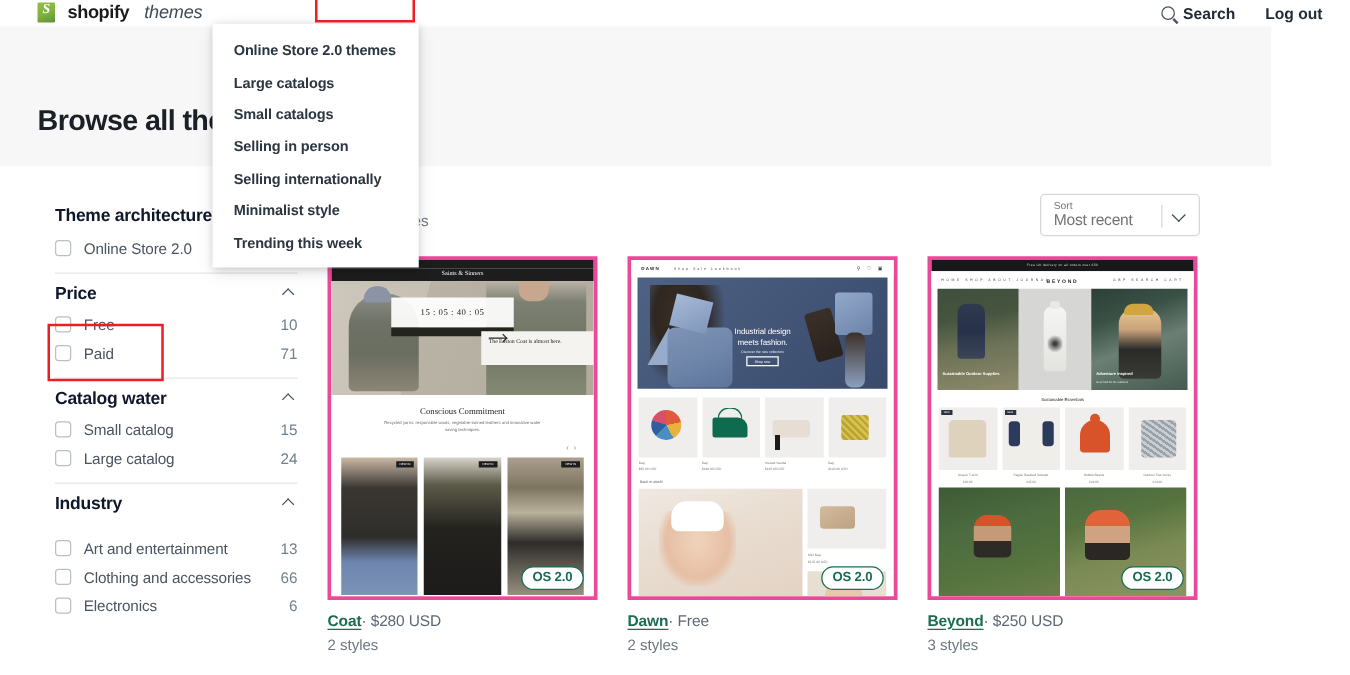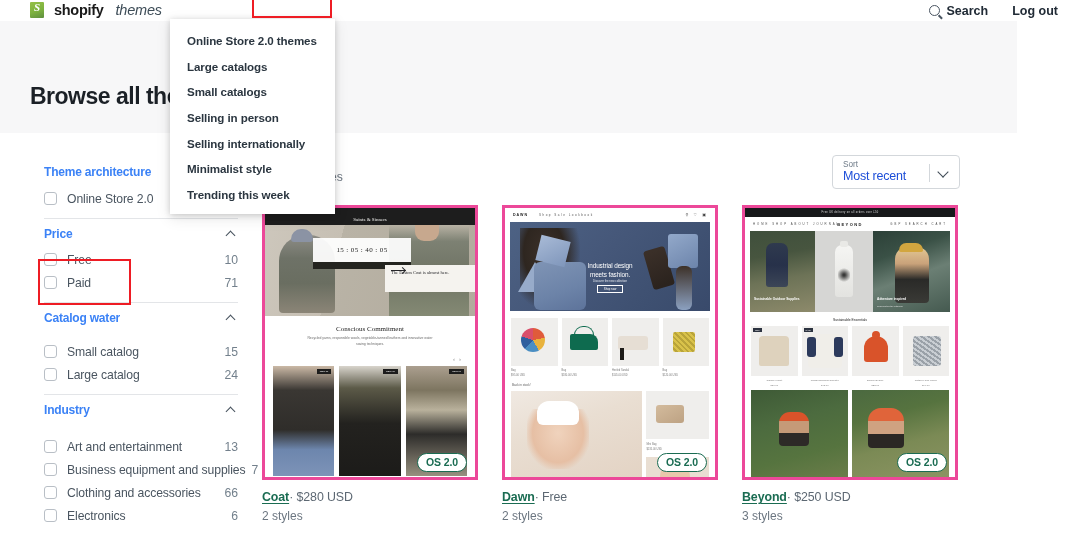--- a/index.html
+++ b/index.html
@@ -103,21 +103,21 @@
   
   .content { position: absolute; left: 0; top: 133px; width: 1080px; height: 407px; }
 
   
   .sidebar { position: absolute; left: 44px; top: 28px; width: 194px; }
   .filter-group { position: relative; }
   .fg-head {
     display: flex; align-items: center; justify-content: space-between;
     height: 22px; cursor: pointer;
   }
-  .fg-title { font-size: 12px; font-weight: bold; color: #3b82f6; letter-spacing: -0.2px; }
+  .fg-title { font-size: 14px; font-weight: bold; color: #0f172a; letter-spacing: -0.2px; }
   .chev-up {
     width: 7px; height: 7px; border-left: 1.5px solid #45505c;
     border-top: 1.5px solid #45505c; transform: rotate(45deg);
     margin-right: 4px; margin-top: 3px;
   }
   .fg-row {
     display: flex; align-items: center; height: 23px; cursor: pointer;
   }
   .cbx {
     width: 13px; height: 13px; border: 1.3px solid #b9bfc6;
@@ -134,21 +134,21 @@
     position: absolute; right: 120px; top: 22px; width: 128px; height: 34px;
     border: 1.2px solid #d3d7db; border-radius: 4px; background: #fff;
     cursor: pointer;
   }
   .sort-label {
     position: absolute; left: 10px; top: 4px;
     font-size: 8.2px; color: #6e7a87; letter-spacing: 0;
   }
   .sort-value {
     position: absolute; left: 10px; top: 13px;
-    font-size: 12.5px; color: #1d4ed8; letter-spacing: -0.2px;
+    font-size: 12.5px; color: #737373; letter-spacing: -0.2px;
   }
   .sort-sep {
     position: absolute; right: 29px; top: 8px; width: 1px; height: 18px; background: #d3d7db;
   }
   .sort-chev {
     position: absolute; right: 12px; top: 12px;
     width: 8px; height: 8px; border-right: 1.5px solid #3f4a55;
     border-bottom: 1.5px solid #3f4a55; transform: rotate(45deg);
   }
 
@@ -489,21 +489,21 @@
           <span class="fg-count">71</span>
         </div>
       </div>
       <div class="divider"></div>
 
       <div class="filter-group">
         <div class="fg-head">
           <span class="fg-title">Catalog water</span>
           <span class="chev-up"></span>
         </div>
-        <div class="fg-row" style="margin-top:11px;">
+        <div class="fg-row" style="margin-top:3px;">
           <span class="cbx"></span>
           <span class="fg-label">Small catalog</span>
           <span class="fg-count">15</span>
         </div>
         <div class="fg-row">
           <span class="cbx"></span>
           <span class="fg-label">Large catalog</span>
           <span class="fg-count">24</span>
         </div>
       </div>
@@ -511,25 +511,20 @@
 
       <div class="filter-group">
         <div class="fg-head">
           <span class="fg-title">Industry</span>
           <span class="chev-up"></span>
         </div>
         <div class="fg-row" style="margin-top:14px;">
           <span class="cbx"></span>
           <span class="fg-label">Art and entertainment</span>
           <span class="fg-count">13</span>
-        </div>
-        <div class="fg-row">
-          <span class="cbx"></span>
-          <span class="fg-label">Business equipment and supplies</span>
-          <span class="fg-count">7</span>
         </div>
         <div class="fg-row">
           <span class="cbx"></span>
           <span class="fg-label">Clothing and accessories</span>
           <span class="fg-count">66</span>
         </div>
         <div class="fg-row">
           <span class="cbx"></span>
           <span class="fg-label">Electronics</span>
           <span class="fg-count">6</span>

